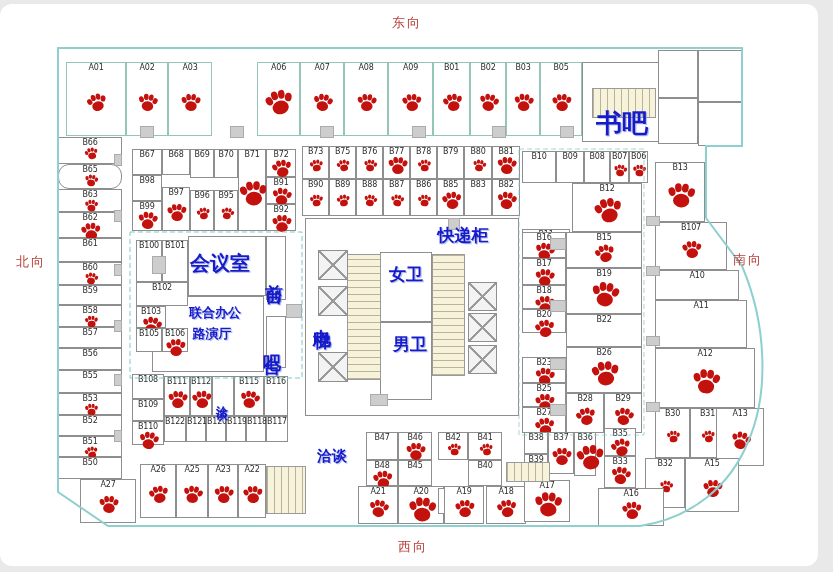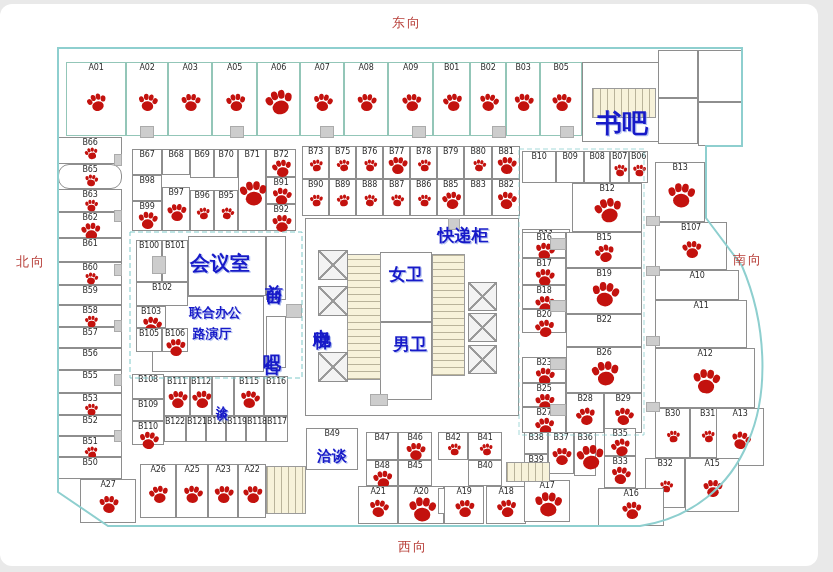--- a/index.html
+++ b/index.html
@@ -63,30 +63,20 @@
       <div class="room trow" style="left: 168px; top: 58px; width: 44px; height: 74px;">
         <span class="lbl">A03</span>
         <svg viewBox="0 0 40 34" class="paw" style="width: 22px; height: 18.7px; left: 11px; top: 29.65px; transform: rotate(1deg);">
           <ellipse cx="20" cy="24" rx="10.5" ry="8.8"></ellipse>
           <ellipse cx="7.5" cy="13" rx="4.4" ry="5.6" transform="rotate(-20 7.5 13)"></ellipse>
           <ellipse cx="15.5" cy="7.6" rx="4.3" ry="5.7" transform="rotate(-7 15.5 7.6)"></ellipse>
           <ellipse cx="24.5" cy="7.6" rx="4.3" ry="5.7" transform="rotate(7 24.5 7.6)"></ellipse>
           <ellipse cx="32.5" cy="13" rx="4.4" ry="5.6" transform="rotate(20 32.5 13)"></ellipse>
         </svg>
       </div>
-      <div class="room trow" style="left: 212px; top: 58px; width: 45px; height: 74px;">
-        <span class="lbl">A05</span>
-        <svg viewBox="0 0 40 34" class="paw" style="width: 22px; height: 18.7px; left: 11.5px; top: 29.65px; transform: rotate(-6deg);">
-          <ellipse cx="20" cy="24" rx="10.5" ry="8.8"></ellipse>
-          <ellipse cx="7.5" cy="13" rx="4.4" ry="5.6" transform="rotate(-20 7.5 13)"></ellipse>
-          <ellipse cx="15.5" cy="7.6" rx="4.3" ry="5.7" transform="rotate(-7 15.5 7.6)"></ellipse>
-          <ellipse cx="24.5" cy="7.6" rx="4.3" ry="5.7" transform="rotate(7 24.5 7.6)"></ellipse>
-          <ellipse cx="32.5" cy="13" rx="4.4" ry="5.6" transform="rotate(20 32.5 13)"></ellipse>
-        </svg>
-      </div>
       <div class="room trow" style="left: 257px; top: 58px; width: 43px; height: 74px;">
         <span class="lbl">A06</span>
         <svg viewBox="0 0 40 34" class="paw" style="width: 31px; height: 26.35px; left: 6px; top: 25.825px; transform: rotate(-13deg);">
           <ellipse cx="20" cy="24" rx="10.5" ry="8.8"></ellipse>
           <ellipse cx="7.5" cy="13" rx="4.4" ry="5.6" transform="rotate(-20 7.5 13)"></ellipse>
           <ellipse cx="15.5" cy="7.6" rx="4.3" ry="5.7" transform="rotate(-7 15.5 7.6)"></ellipse>
           <ellipse cx="24.5" cy="7.6" rx="4.3" ry="5.7" transform="rotate(7 24.5 7.6)"></ellipse>
           <ellipse cx="32.5" cy="13" rx="4.4" ry="5.6" transform="rotate(20 32.5 13)"></ellipse>
         </svg>
       </div>
@@ -870,23 +860,20 @@
         <span class="lbl">B120</span>
       </div>
       <div class="room" style="left: 226px; top: 412px; width: 20px; height: 26px;">
         <span class="lbl">B119</span>
       </div>
       <div class="room" style="left: 246px; top: 412px; width: 20px; height: 26px;">
         <span class="lbl">B118</span>
       </div>
       <div class="room" style="left: 266px; top: 412px; width: 22px; height: 26px;">
         <span class="lbl">B117</span>
-      </div>
-      <div class="room" style="left: 306px; top: 424px; width: 52px; height: 42px;">
-        <span class="lbl">B49</span>
       </div>
       <div class="room" style="left: 366px; top: 428px; width: 32px; height: 28px;">
         <span class="lbl">B47</span>
       </div>
       <div class="room" style="left: 398px; top: 428px; width: 34px; height: 28px;">
         <span class="lbl">B46</span>
         <svg viewBox="0 0 40 34" class="paw" style="width: 22px; height: 18.7px; left: 6px; top: 9px; transform: rotate(1deg);">
           <ellipse cx="20" cy="24" rx="10.5" ry="8.8"></ellipse>
           <ellipse cx="7.5" cy="13" rx="4.4" ry="5.6" transform="rotate(-20 7.5 13)"></ellipse>
           <ellipse cx="15.5" cy="7.6" rx="4.3" ry="5.7" transform="rotate(-7 15.5 7.6)"></ellipse>

